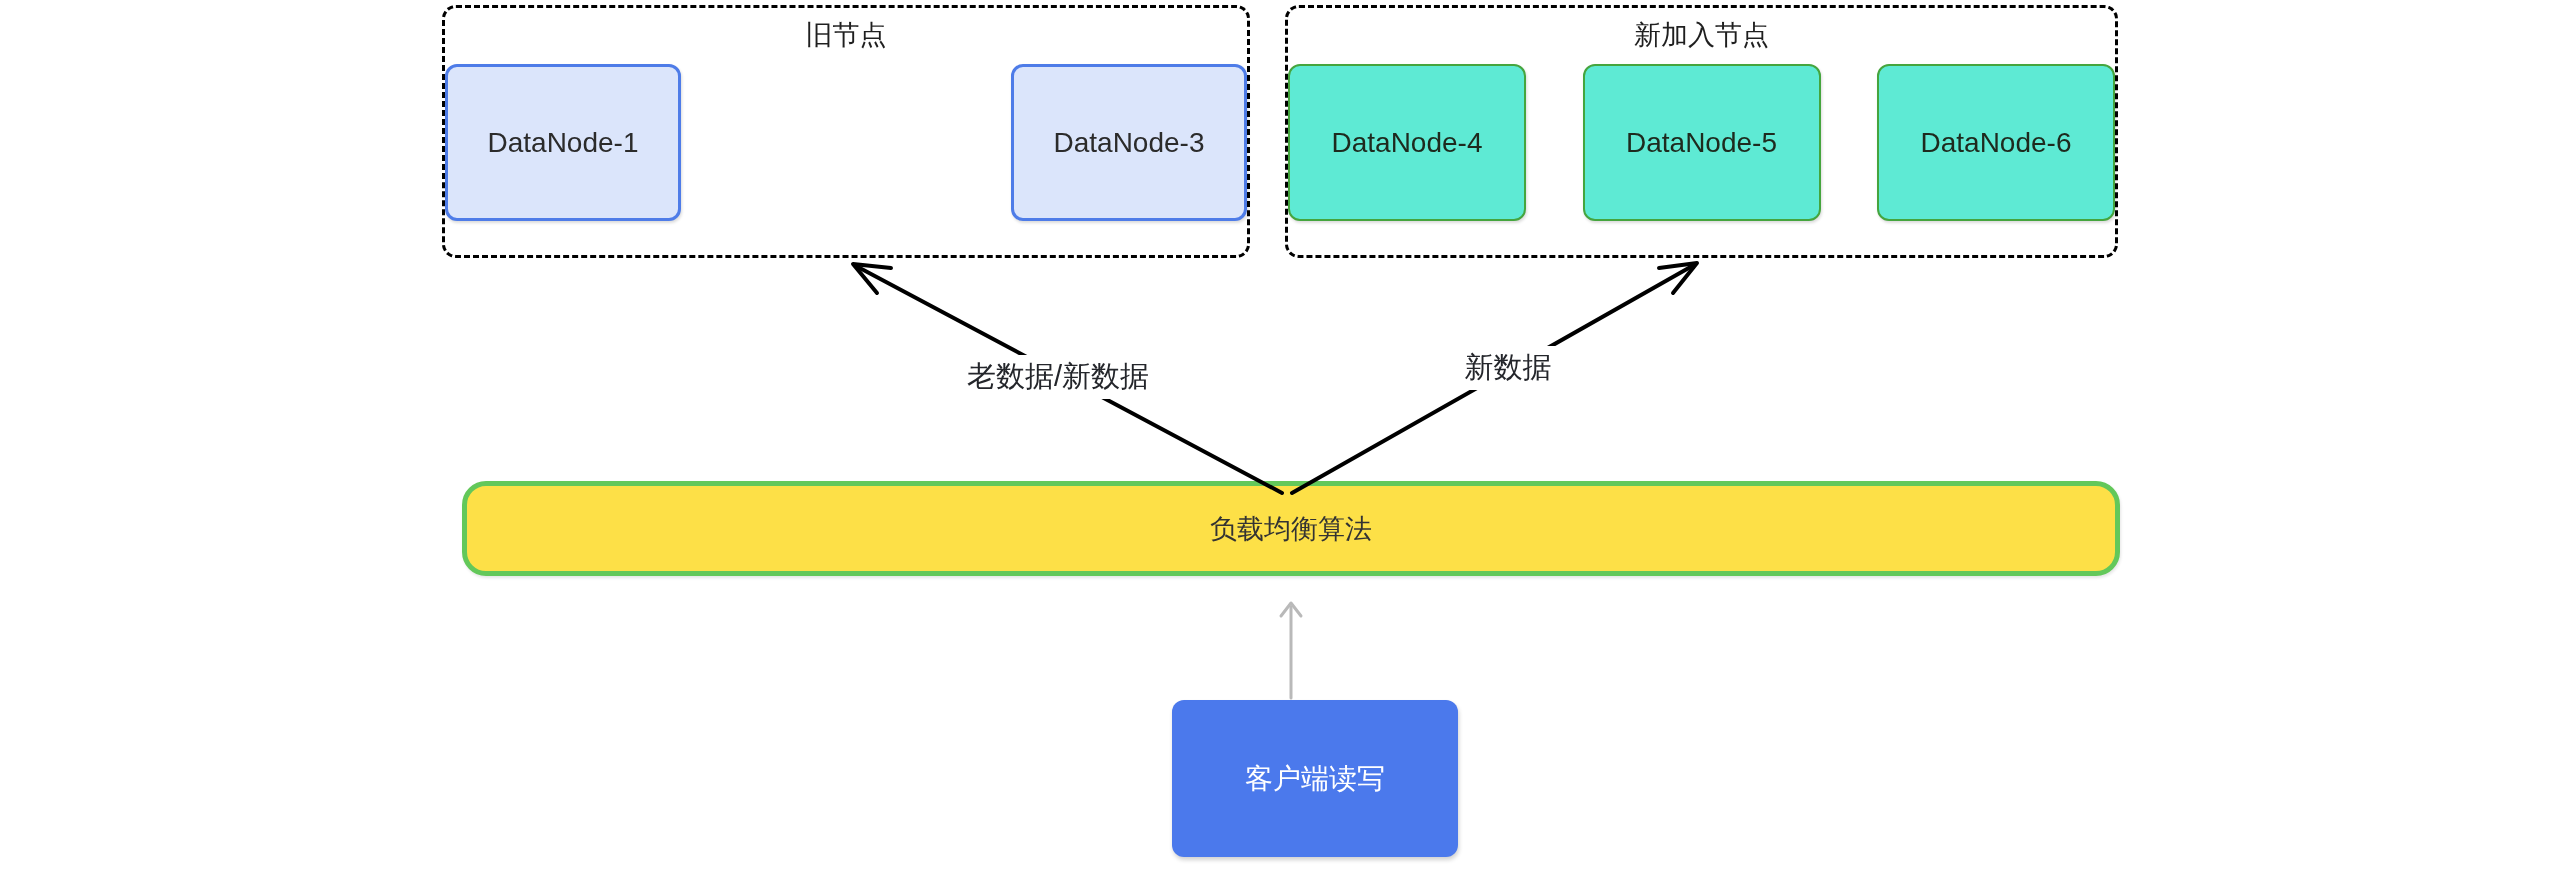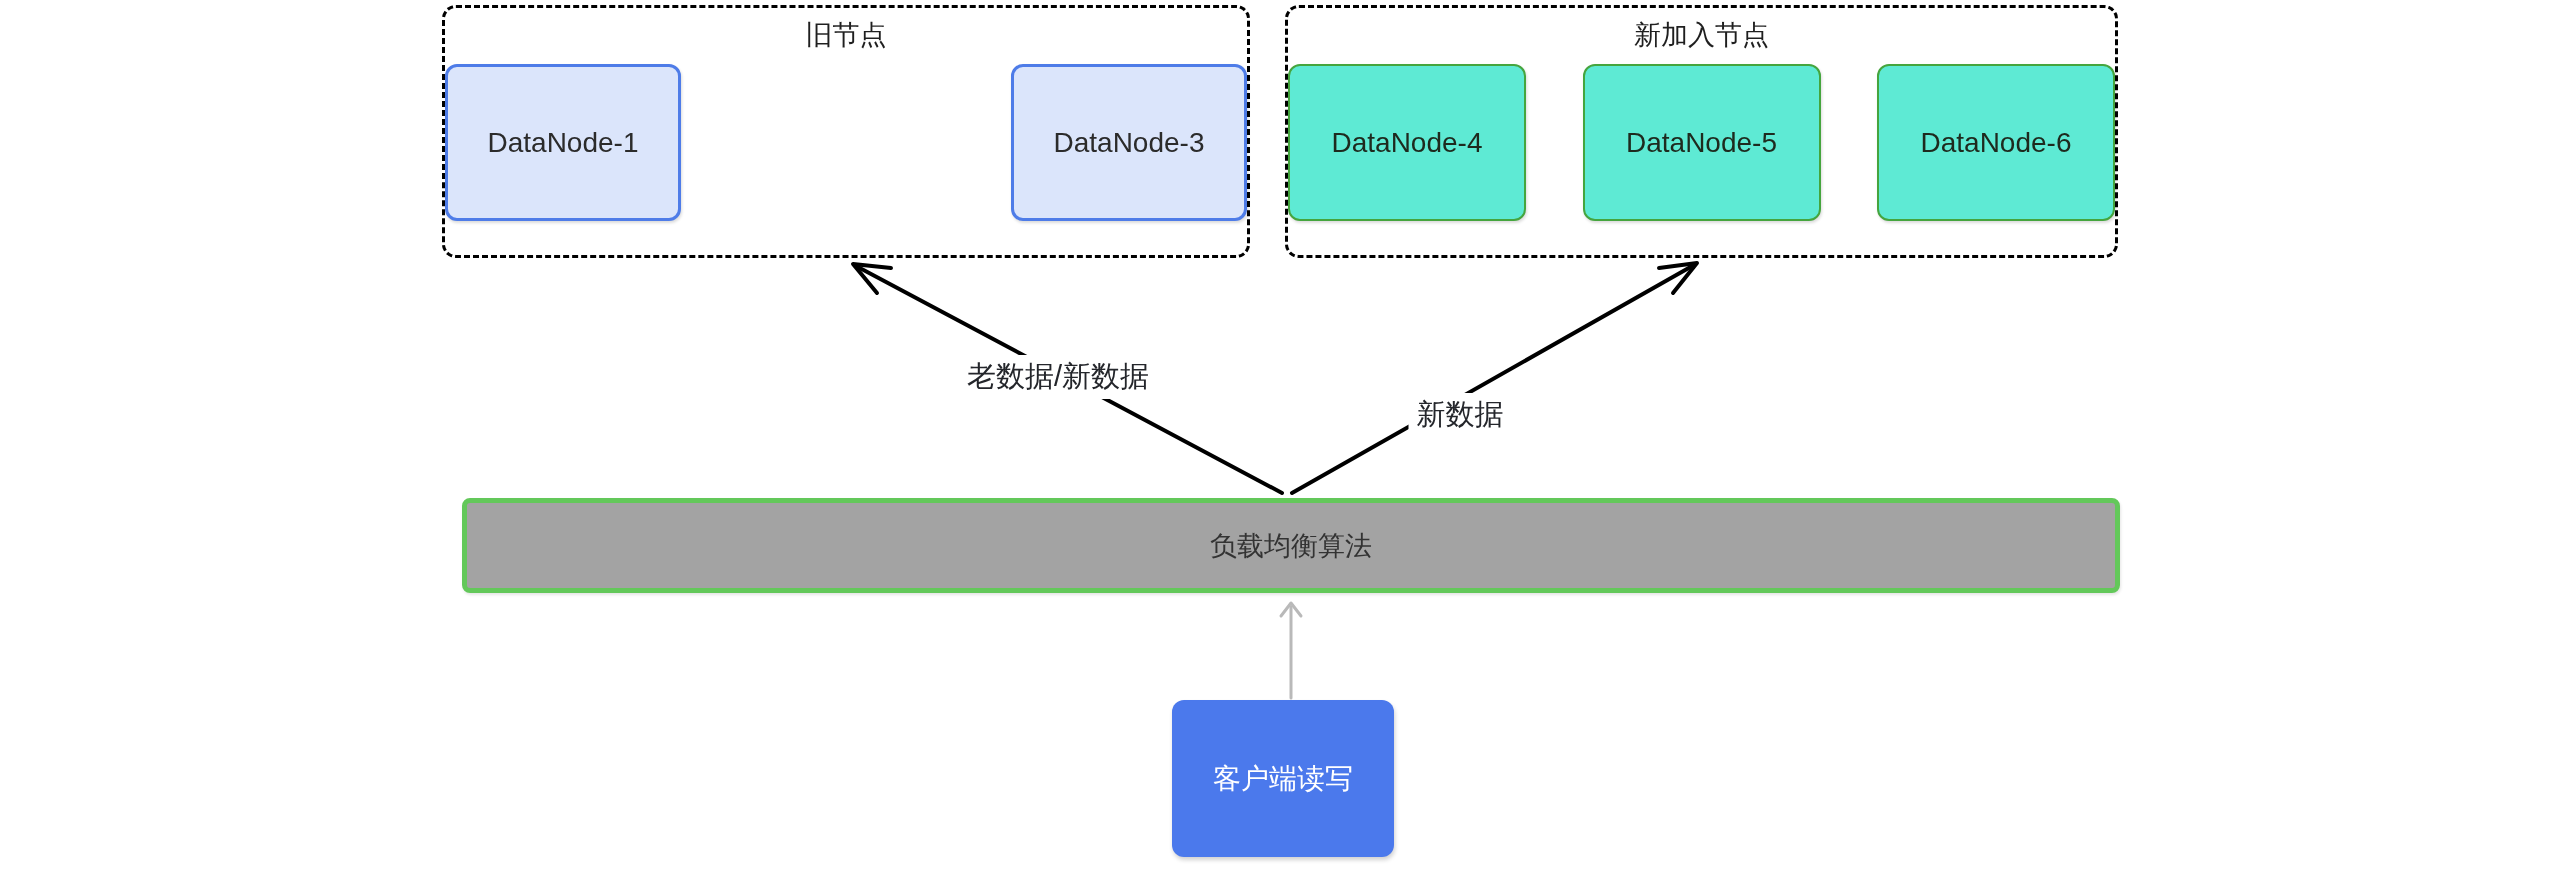--- a/index.html
+++ b/index.html
@@ -58,37 +58,37 @@
     color: #2b2b2b;
   }
   .node-green {
     width: 238px;
     background: #5eead4;
     border: 2px solid #45a53e;
     color: #1e2a1e;
   }
   .balancer {
     position: absolute;
-    left: 462px; top: 498px;
+    left: 462px; top: 481px;
     width: 1658px; height: 95px;
     box-sizing: border-box;
-    background: #a3a3a3;
+    background: #fde047;
     border: 5px solid #63c85a;
-    border-radius: 8px;
+    border-radius: 24px;
     display: flex;
     align-items: center;
     justify-content: center;
     font-size: 27px;
     color: #333333;
     box-shadow: 1px 2px 3px rgba(0,0,0,0.10);
   }
   .client {
     position: absolute;
     left: 1172px; top: 700px;
-    width: 222px; height: 157px;
+    width: 286px; height: 157px;
     box-sizing: border-box;
     background: #4b79ec;
     border-radius: 12px;
     display: flex;
     align-items: center;
     justify-content: center;
     font-size: 28px;
     color: #ffffff;
     box-shadow: 1px 3px 4px rgba(0,0,0,0.18);
     text-align: center;
@@ -104,21 +104,21 @@
     position: absolute;
     transform: translate(-50%, -50%);
     background: #ffffff;
     padding: 2px 8px;
     font-size: 29px;
     color: #24262b;
     z-index: 6;
     white-space: nowrap;
   }
   .label-old { left: 1058px; top: 377px; }
-  .label-new { left: 1460px; top: 368px; margin-top: 47px; }
+  .label-new { left: 1508px; top: 368px; }
 </style>
 </head>
 <body>
 
 <div class="canvas">
 
   <div class="group group-old">
     <div class="group-title">旧节点</div>
     <div class="node-row">
       <div class="node node-blue">DataNode-1</div>

